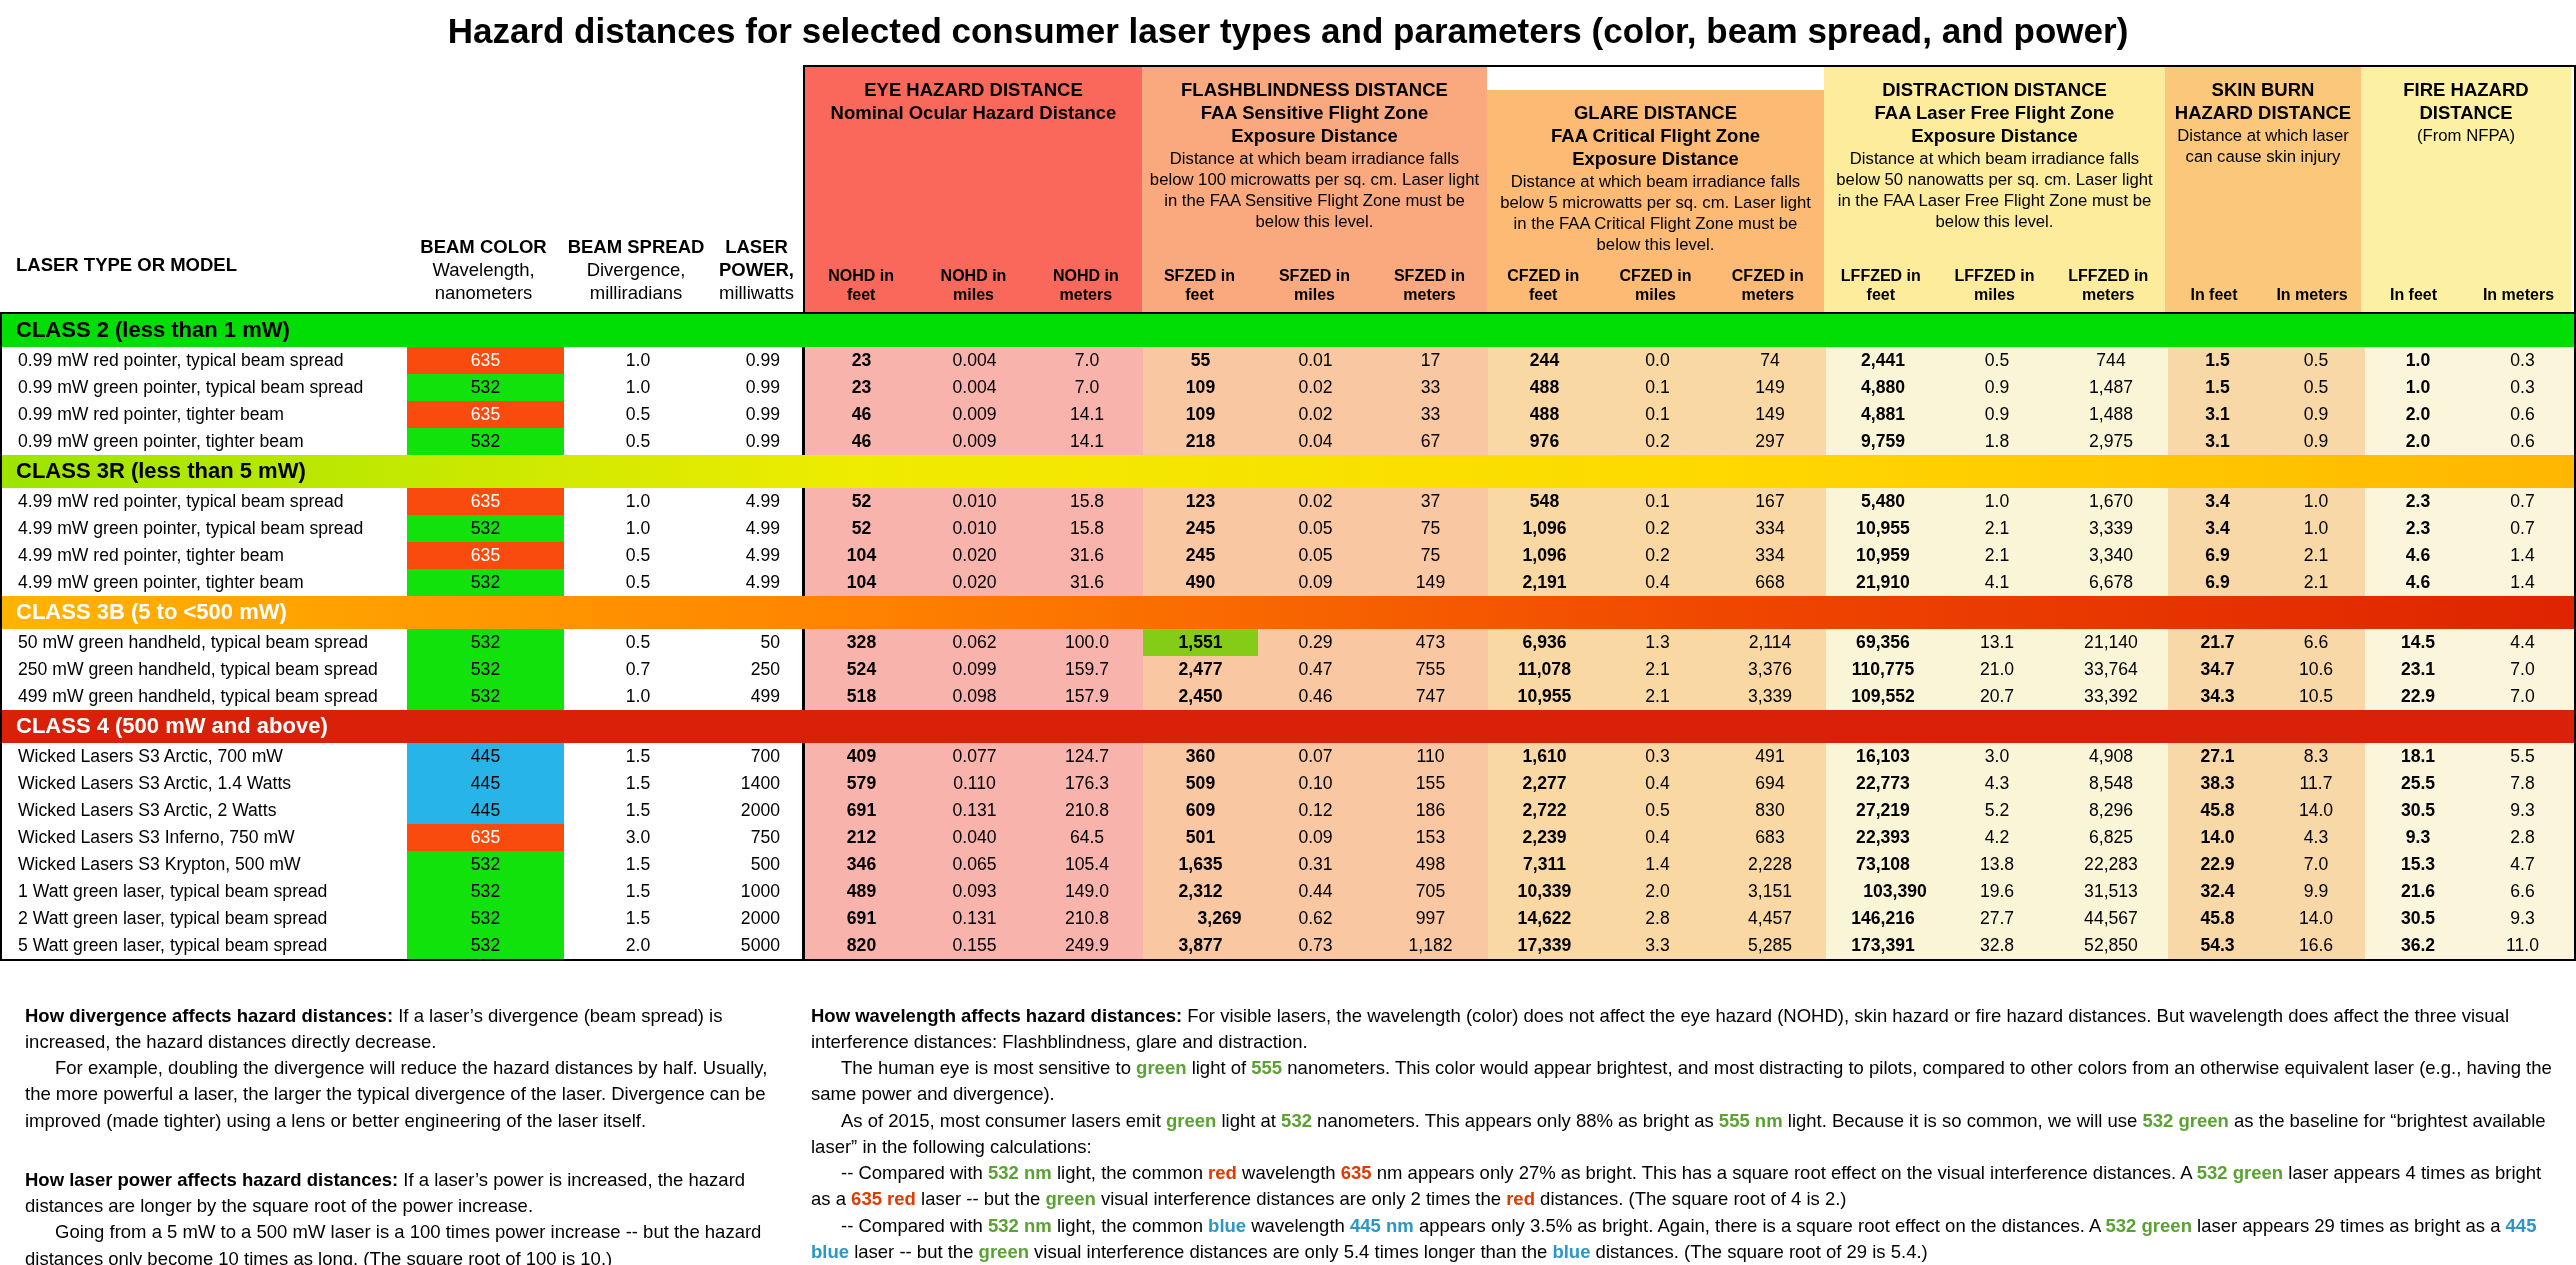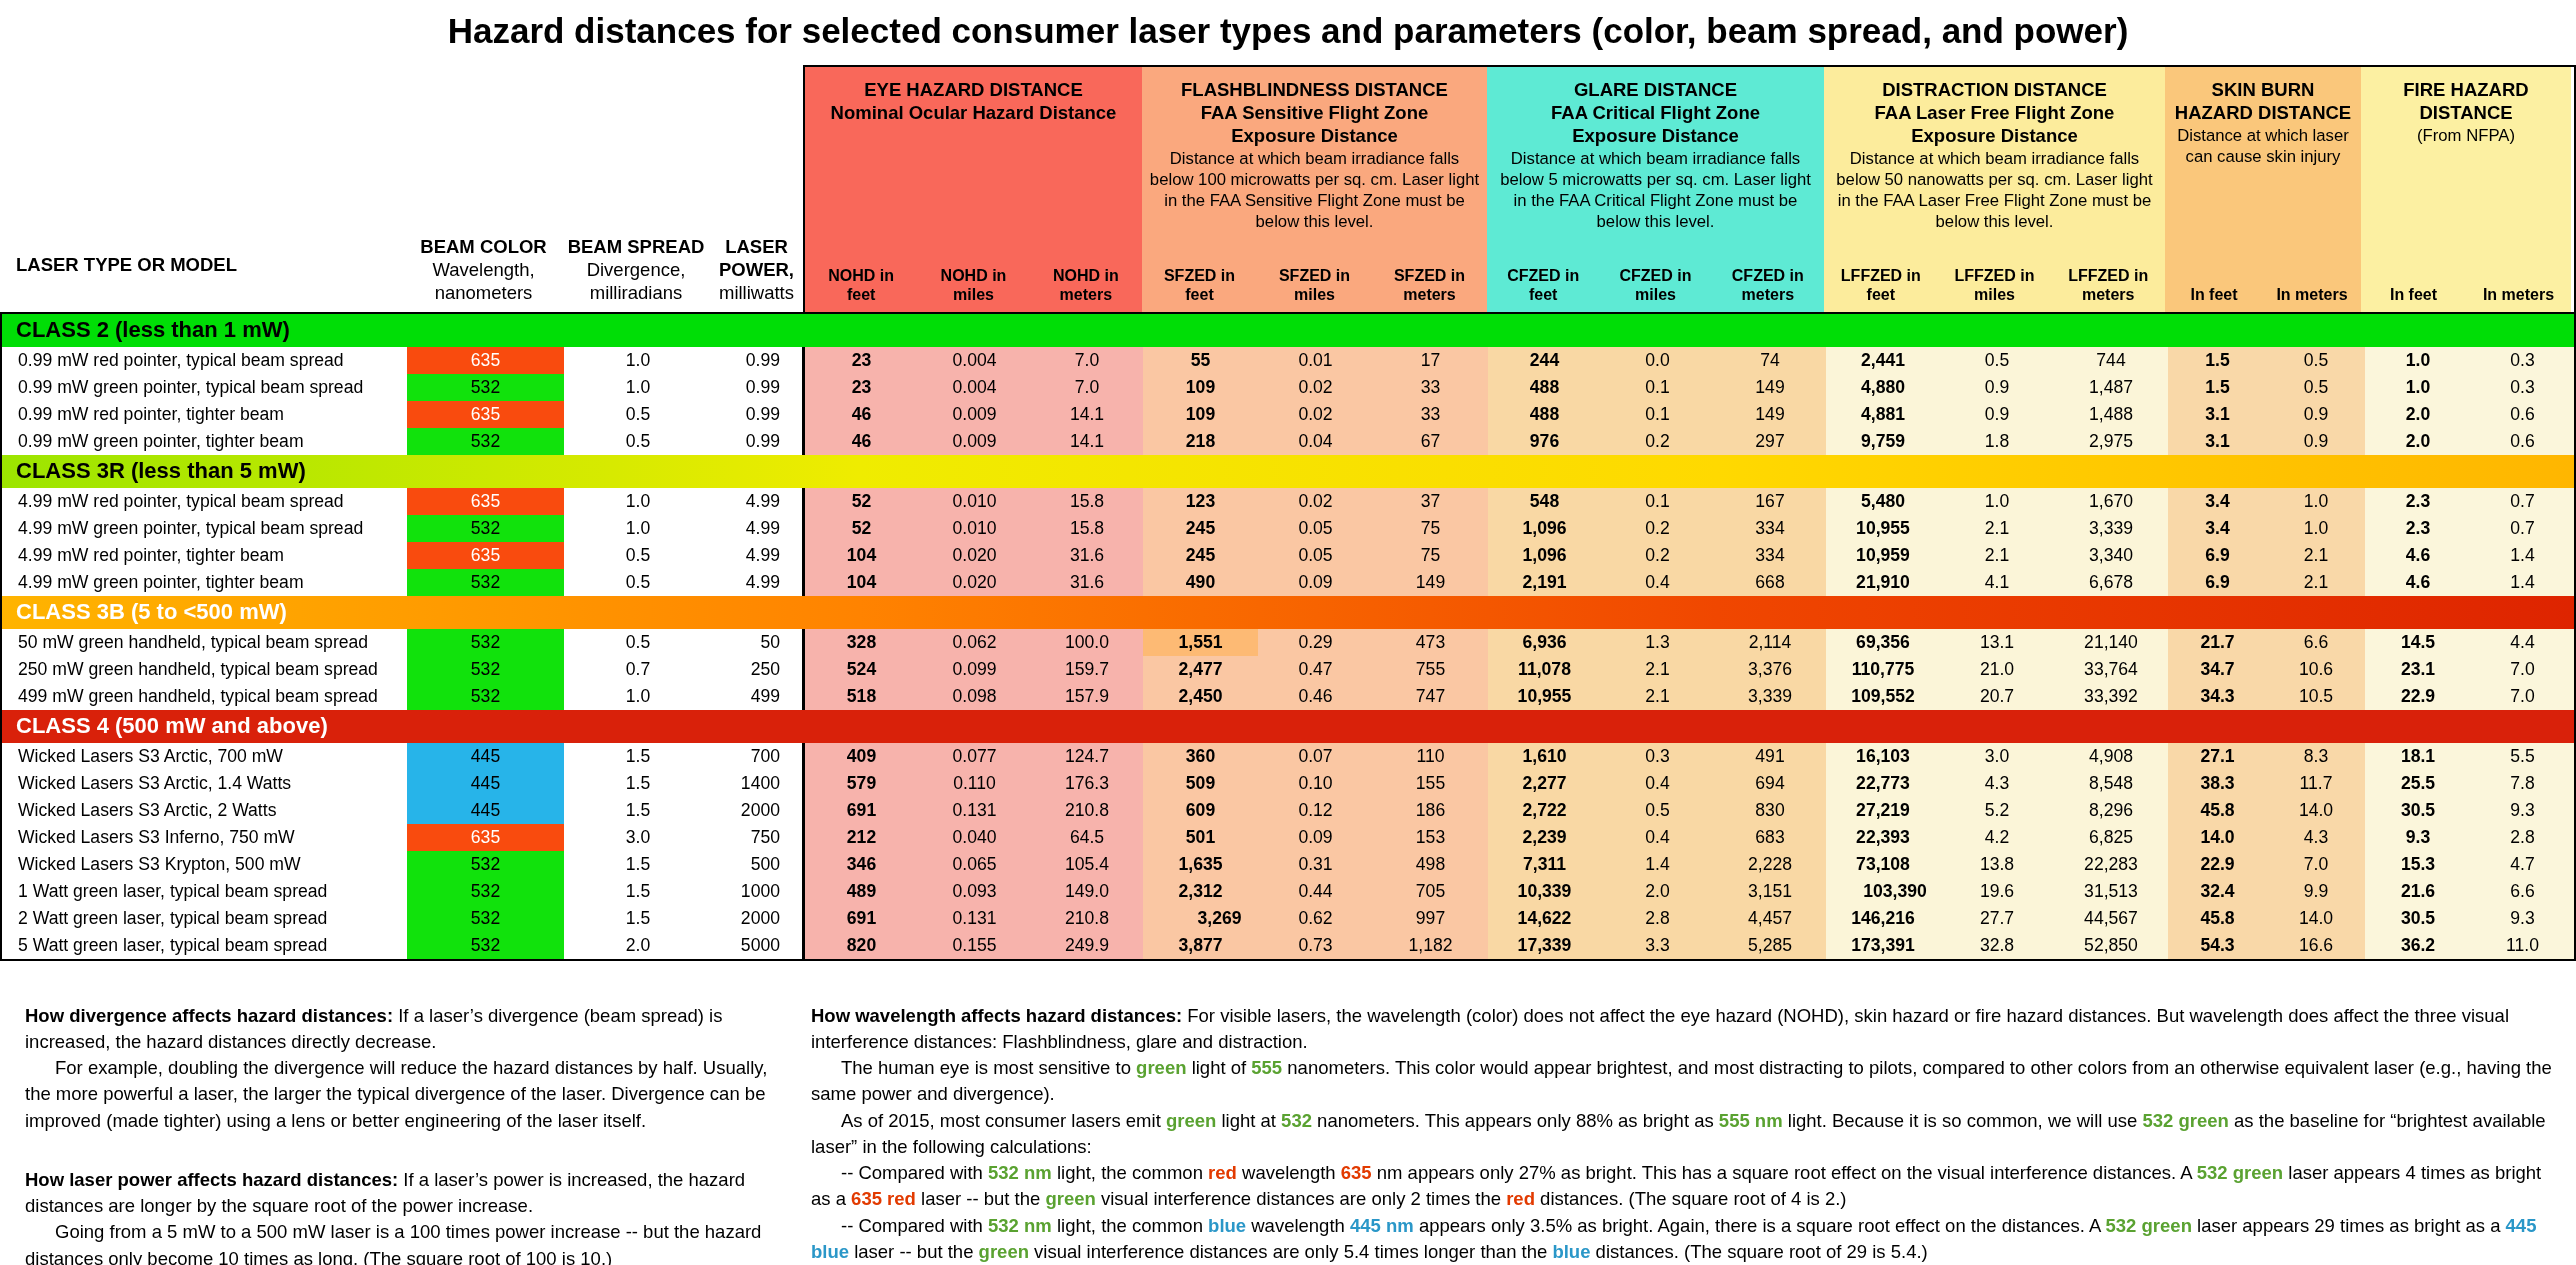--- a/index.html
+++ b/index.html
@@ -90,21 +90,21 @@
           </div>
           <div class="gcols">
             <div class="gcol">SFZED in
 feet</div>
             <div class="gcol">SFZED in
 miles</div>
             <div class="gcol">SFZED in
 meters</div>
           </div>
         </div>
-        <div class="group" style="background: #5eead4;">
+        <div class="group" style="background: #fdba74; margin-top: 23px;">
           <div class="gdesc">
             <div class="gtitle">GLARE DISTANCE</div>
             <div class="gtitle">FAA Critical Flight Zone</div>
             <div class="gtitle">Exposure Distance</div>
             <div class="gtext">Distance at which beam irradiance falls below 5 microwatts per sq. cm. Laser light in the FAA Critical Flight Zone must be below this level.</div>
           </div>
           <div class="gcols">
             <div class="gcol">CFZED in
 feet</div>
             <div class="gcol">CFZED in
@@ -339,21 +339,21 @@
         <span class="bandlabel" style="color: rgb(255, 255, 255);">CLASS 3B (5 to &lt;500 mW)</span>
       </div>
       <div class="trow">
         <div class="c c-type">50 mW green handheld, typical beam spread</div>
         <div class="c c-nm" style="background: rgb(17, 226, 12); color: rgb(0, 0, 0);">532</div>
         <div class="c c-div">0.5</div>
         <div class="c c-mw">50</div>
         <div class="c c-d b" style="background: rgb(247, 179, 172);">328</div>
         <div class="c c-d" style="background: rgb(247, 179, 172);">0.062</div>
         <div class="c c-d" style="background: rgb(247, 179, 172);">100.0</div>
-        <div class="c c-d b" style="background: #fdba74;">1,551</div>
+        <div class="c c-d b" style="background: #84cc16;">1,551</div>
         <div class="c c-d" style="background: rgb(250, 199, 163);">0.29</div>
         <div class="c c-d" style="background: rgb(250, 199, 163);">473</div>
         <div class="c c-d b" style="background: rgb(249, 216, 164);">6,936</div>
         <div class="c c-d" style="background: rgb(249, 216, 164);">1.3</div>
         <div class="c c-d" style="background: rgb(249, 216, 164);">2,114</div>
         <div class="c c-d b" style="background: rgb(251, 245, 216);">69,356</div>
         <div class="c c-d" style="background: rgb(251, 245, 216);">13.1</div>
         <div class="c c-d" style="background: rgb(251, 245, 216);">21,140</div>
         <div class="c c-d b" style="background: rgb(249, 216, 168);">21.7</div>
         <div class="c c-d" style="background: rgb(249, 216, 168);">6.6</div>

